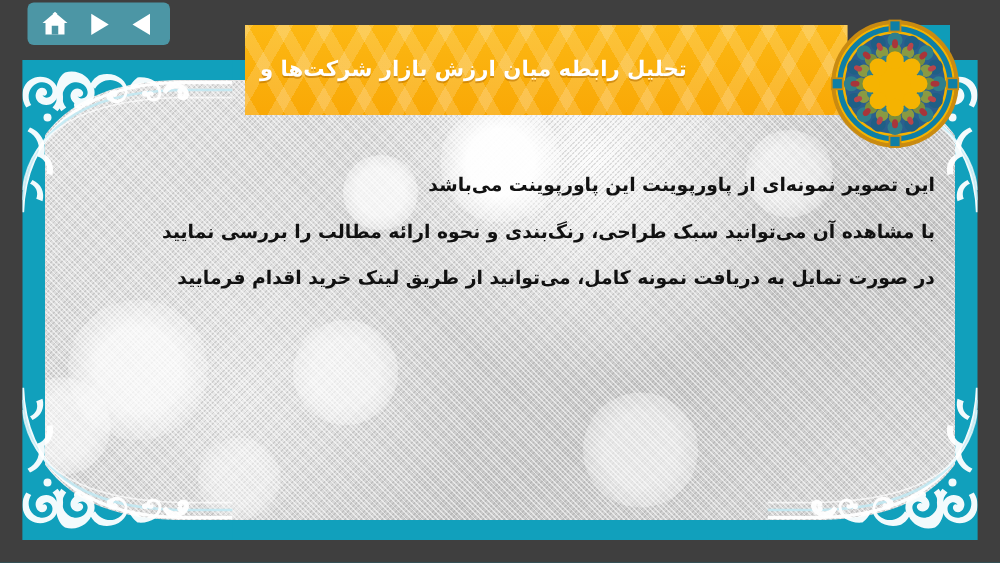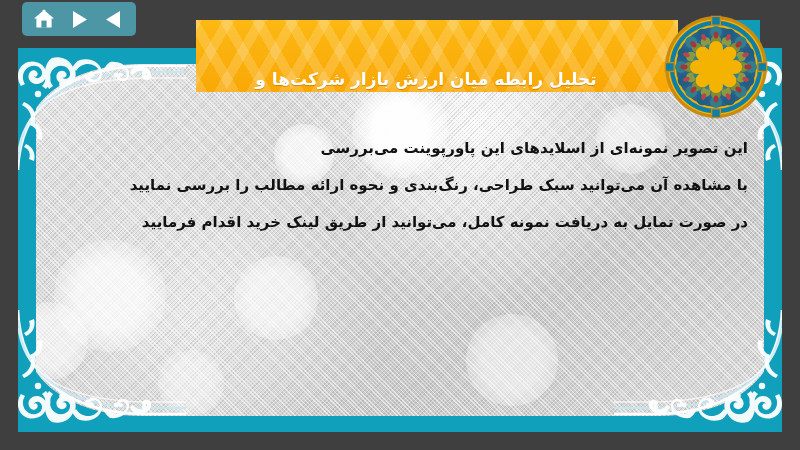--- a/index.html
+++ b/index.html
@@ -100,21 +100,21 @@
     width:82px; height:72px;
     background:#0f9cb8;
     clip-path:polygon(100% 0, 100% 100%, 22% 100%, 0 50%, 22% 0);
   }
   .title-bar {
     width:482px; height:72px;
     background:
       repeating-linear-gradient(60deg, rgba(255,255,255,.16) 0 10px, rgba(255,255,255,0) 10px 28px),
       repeating-linear-gradient(-60deg, rgba(255,255,255,.16) 0 10px, rgba(255,255,255,0) 10px 28px),
       linear-gradient(#fcb813,#f9a806);
-    display:flex; flex-direction:row;
+    display:flex; flex-direction:column;
     align-items:flex-end; justify-content:center;
     padding:0 34px 0 12px;
     overflow:hidden;
   }
   .title-line {
     color:#ffffff;
     font-family:"DejaVu Sans", sans-serif;
     font-size:17px;
     font-weight:700;
     line-height:1.55;
@@ -427,18 +427,18 @@
 
     <g>
       <rect x="48.6" y="2.4" width="8.8" height="8.8" fill="#0e7fa6" stroke="#c98b12" stroke-width="1.4"></rect>
       <rect x="48.6" y="94.8" width="8.8" height="8.8" fill="#0e7fa6" stroke="#c98b12" stroke-width="1.4"></rect>
       <rect x="2.4" y="48.6" width="8.8" height="8.8" fill="#0e7fa6" stroke="#c98b12" stroke-width="1.4"></rect>
       <rect x="94.8" y="48.6" width="8.8" height="8.8" fill="#0e7fa6" stroke="#c98b12" stroke-width="1.4"></rect>
     </g>
   </svg>
 
   <div class="body-text">
-    <div class="body-line">این تصویر نمونه‌ای از اسلایدهای این پاورپوینت می‌بررسی</div>
+    <div class="body-line">این تصویر نمونه‌ای از پاورپوینت این پاورپوینت می‌باشد</div>
     <div class="body-line">با مشاهده آن می‌توانید سبک طراحی، رنگ‌بندی و نحوه ارائه مطالب را بررسی نمایید</div>
     <div class="body-line">در صورت تمایل به دریافت نمونه کامل، می‌توانید از طریق لینک خرید اقدام فرمایید</div>
   </div>
 
 </div>
 
 </body></html>

